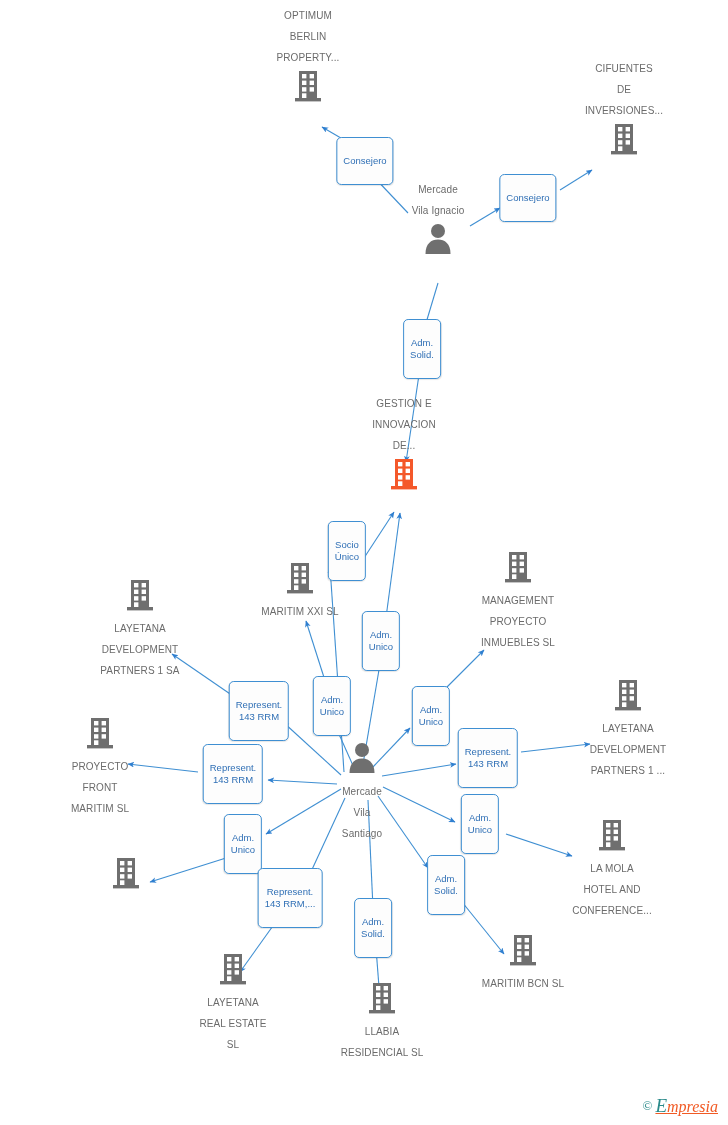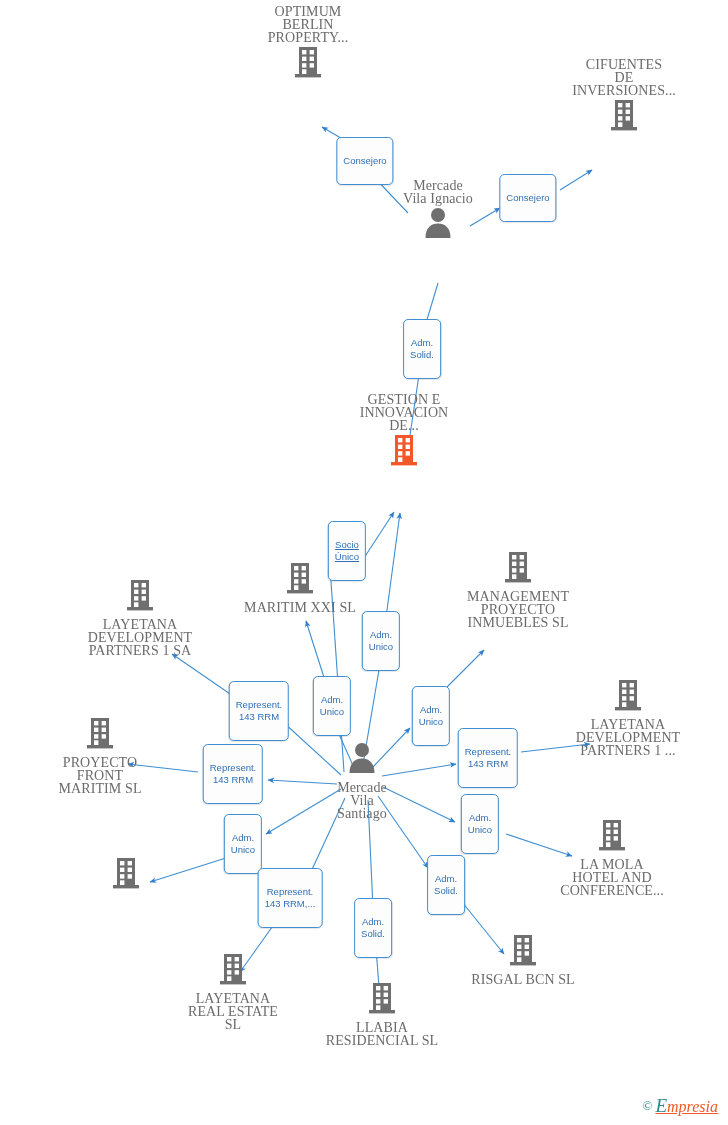--- a/index.html
+++ b/index.html
@@ -2,21 +2,21 @@
 <html><head>
 <meta charset="utf-8">
 <style>
   html,body{margin:0;padding:0;background:#ffffff;}
   body{width:728px;height:1125px;position:relative;overflow:hidden;
        font-family:"Liberation Sans","DejaVu Sans",sans-serif;}
   #graph{position:absolute;left:0;top:0;width:728px;height:1125px;}
   .edges{position:absolute;left:0;top:0;width:728px;height:1125px;pointer-events:none;}
 
   .node{position:absolute;transform:translate(-50%,0);text-align:center;width:140px;}
-  .node .label{font-size:14px;line-height:13px;color:#6b6b6b;letter-spacing:0.1px;font-family:Liberation Serif, serif;}
+  .node .label{font-size:10px;line-height:21px;color:#6b6b6b;letter-spacing:0.1px;}
   .node .icon{display:block;margin:0 auto;}
   .node.below .label{margin-top:2px;}
   .node.above .label{margin-bottom:1px;}
 
   .edgelabel{position:absolute;transform:translate(-50%,-50%);
     background:#fdfdfd;border:1px solid #3f8fd2;border-radius:5px;
     color:#2f6fb5;font-size:9.5px;line-height:12px;text-align:center;
     padding:17px 6px;white-space:nowrap;
     box-shadow:0 1px 1px rgba(0,0,0,0.10);}
 
@@ -263,21 +263,21 @@
             <g fill="#ffffff">
               <rect x="10" y="5" width="4.4" height="4.4"></rect>
               <rect x="17.6" y="5" width="4.4" height="4.4"></rect>
               <rect x="10" y="11.6" width="4.4" height="4.4"></rect>
               <rect x="17.6" y="11.6" width="4.4" height="4.4"></rect>
               <rect x="10" y="18.2" width="4.4" height="4.4"></rect>
               <rect x="17.6" y="18.2" width="4.4" height="4.4"></rect>
               <rect x="10" y="24.3" width="4.4" height="4.7"></rect>
             </g>
           </svg></span>
-        <div class="label">RISGAL BCN SL</div>
+        <div class="label">MARITIM BCN SL</div>
       </div>
       <div class="node below" style="left: 233px; top: 952px;">
         <span class="icon"><svg width="32" height="34" viewBox="0 0 32 34" aria-hidden="true">
             <rect x="7" y="2" width="18" height="27" fill="#6f6f6f"></rect>
             <rect x="3" y="29" width="26" height="3.4" fill="#6f6f6f"></rect>
             <g fill="#ffffff">
               <rect x="10" y="5" width="4.4" height="4.4"></rect>
               <rect x="17.6" y="5" width="4.4" height="4.4"></rect>
               <rect x="10" y="11.6" width="4.4" height="4.4"></rect>
               <rect x="17.6" y="11.6" width="4.4" height="4.4"></rect>
@@ -302,21 +302,21 @@
               <rect x="10" y="24.3" width="4.4" height="4.7"></rect>
             </g>
           </svg></span>
         <div class="label">LLABIA<br>RESIDENCIAL SL</div>
       </div>
     </div>
   <div id="edgelabels">
       <div class="edgelabel" style="left: 365px; top: 161px;">Consejero</div>
       <div class="edgelabel" style="left: 528px; top: 198px;">Consejero</div>
       <div class="edgelabel" style="left: 422px; top: 349px;">Adm.<br>Solid.</div>
-      <div class="edgelabel" style="left: 347px; top: 551px; text-decoration: underline;">Socio<br>Único</div>
+      <div class="edgelabel" style="left: 347px; top: 551px;">Socio<br>Único</div>
       <div class="edgelabel" style="left: 381px; top: 641px;">Adm.<br>Unico</div>
       <div class="edgelabel" style="left: 431px; top: 716px;">Adm.<br>Unico</div>
       <div class="edgelabel" style="left: 332px; top: 706px;">Adm.<br>Unico</div>
       <div class="edgelabel" style="left: 259px; top: 711px;">Represent.<br>143 RRM</div>
       <div class="edgelabel" style="left: 488px; top: 758px;">Represent.<br>143 RRM</div>
       <div class="edgelabel" style="left: 233px; top: 774px;">Represent.<br>143 RRM</div>
       <div class="edgelabel" style="left: 480px; top: 824px;">Adm.<br>Unico</div>
       <div class="edgelabel" style="left: 243px; top: 844px;">Adm.<br>Unico</div>
       <div class="edgelabel" style="left: 290px; top: 898px;">Represent.<br>143 RRM,...</div>
       <div class="edgelabel" style="left: 446px; top: 885px;">Adm.<br>Solid.</div>

